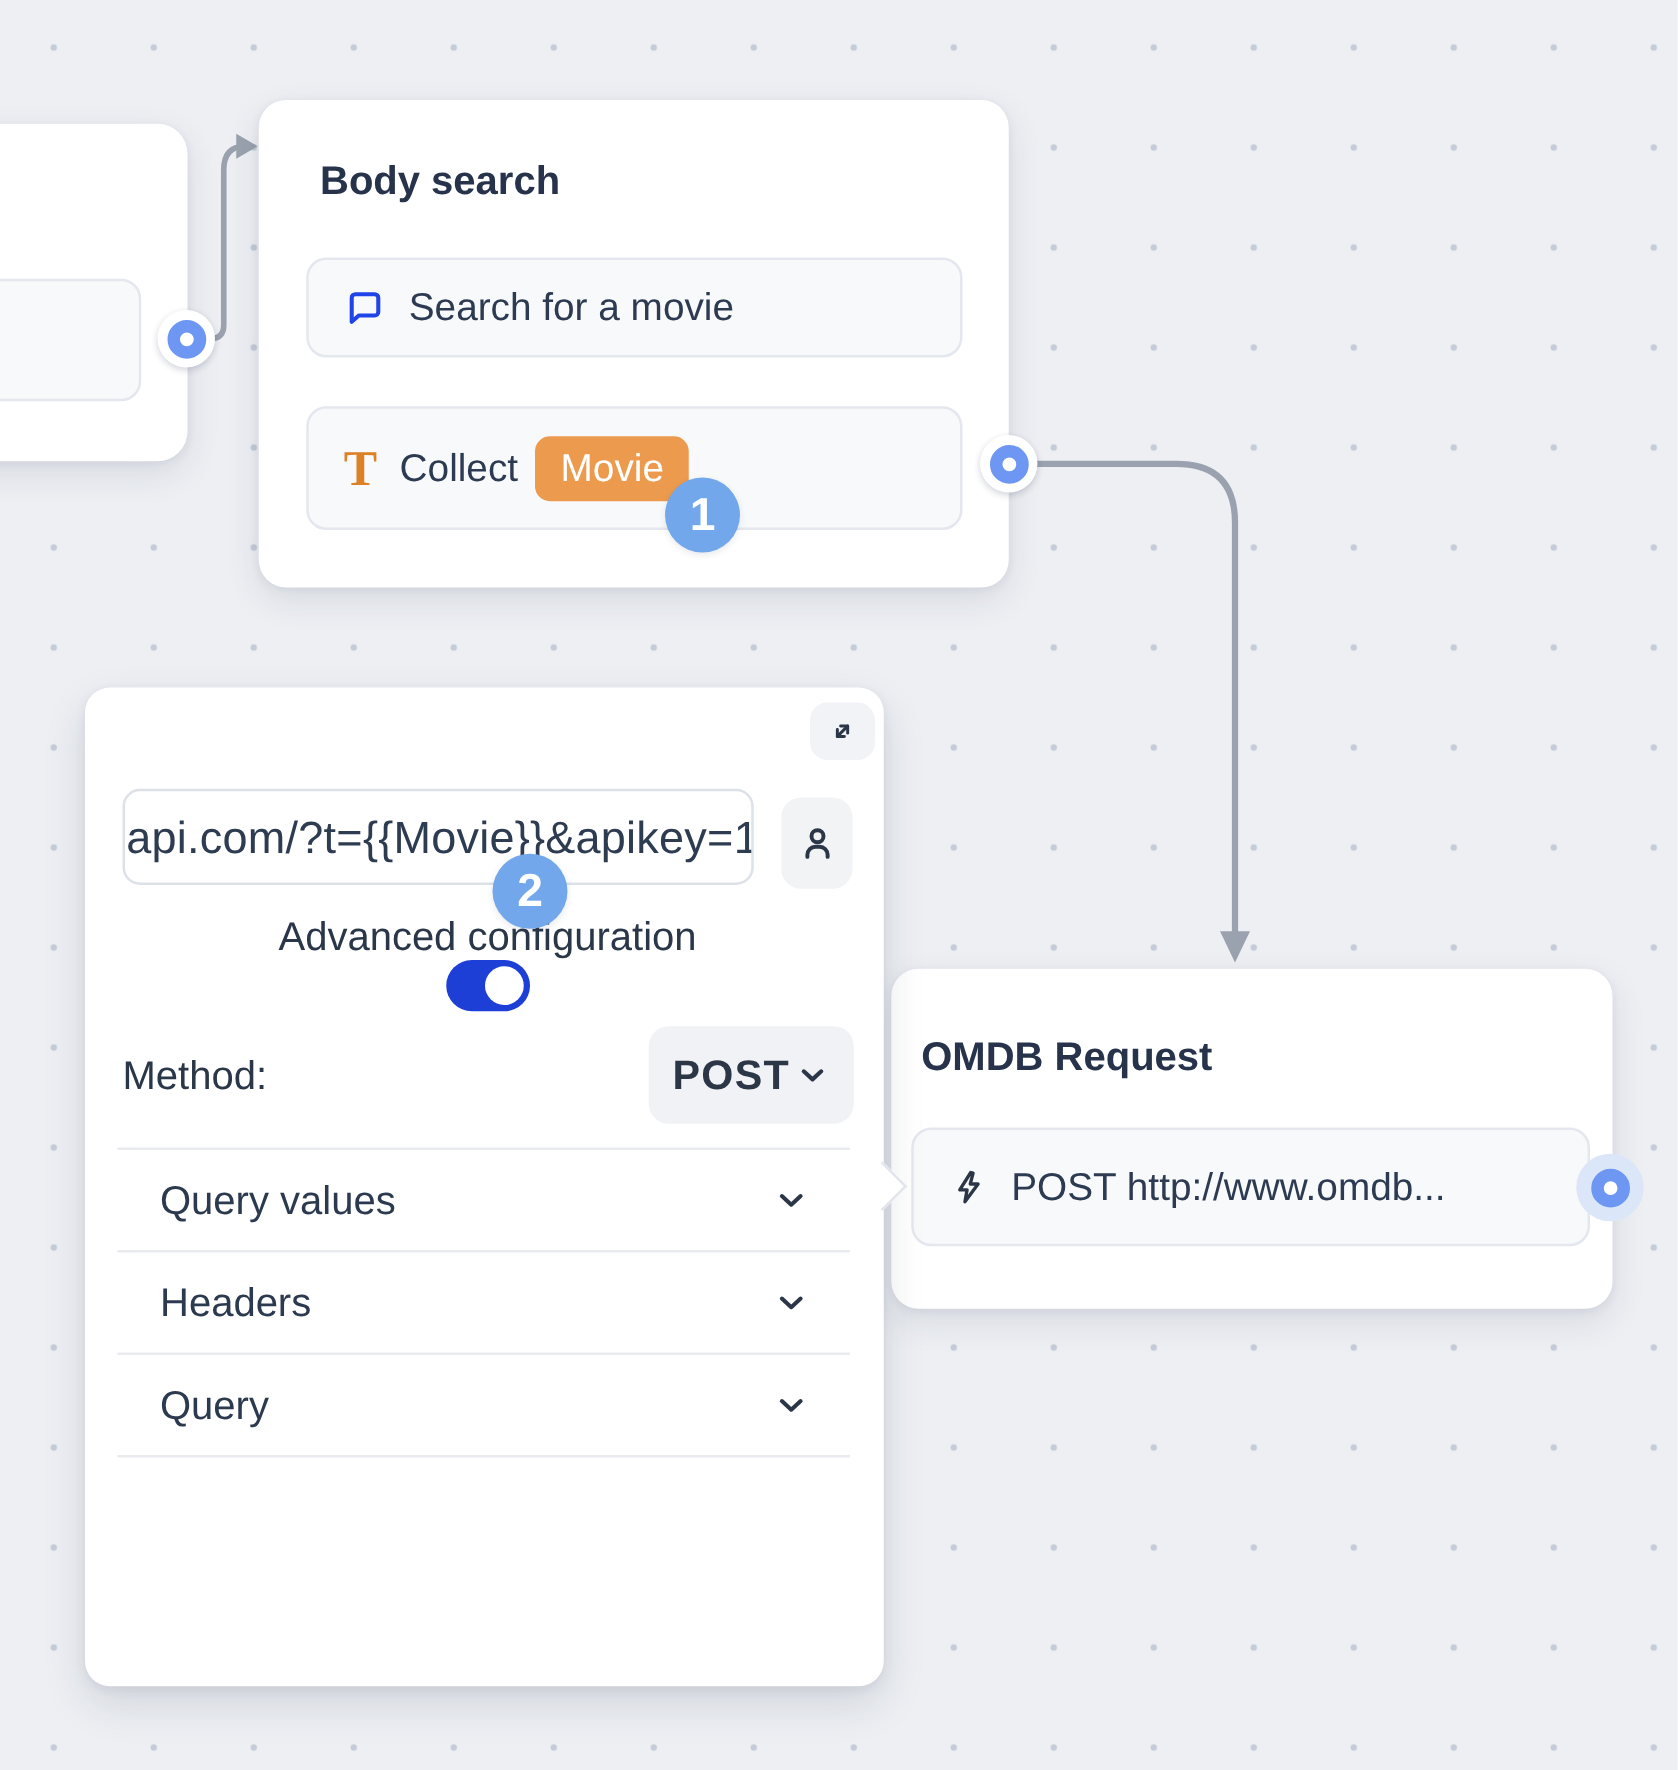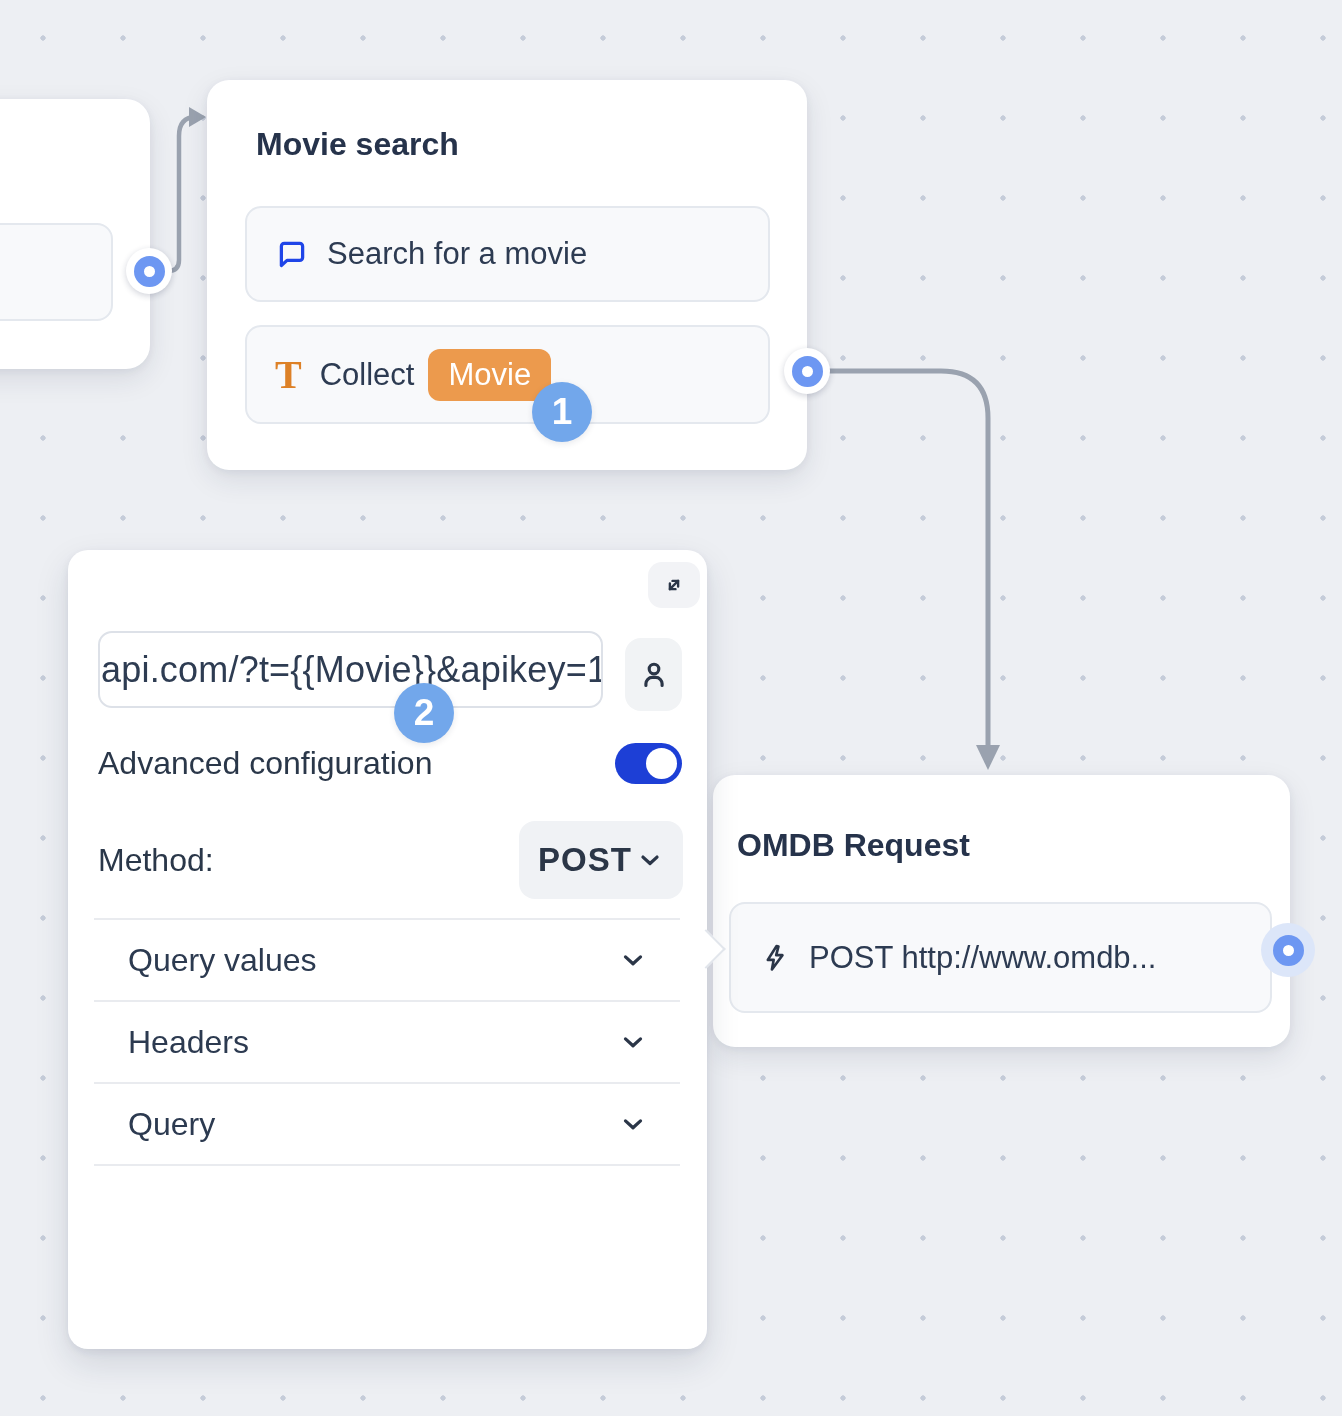--- a/index.html
+++ b/index.html
@@ -50,21 +50,21 @@
   }
   .url-input{
     position:absolute;left:30px;top:81px;width:505px;height:77px;border:2px solid #dde1e8;border-radius:14px;
     box-sizing:border-box;background:#fff;display:flex;align-items:center;overflow:hidden;padding-left:16px;
   }
   .url-input .url-text{color:#2e3c52;font-size:36px;white-space:nowrap;margin-left:-15px;letter-spacing:.2px;}
   .person-btn{
     position:absolute;left:557px;top:88px;width:57px;height:73px;background:#f1f3f5;border-radius:16px;
     display:flex;align-items:center;justify-content:center;
   }
-  .adv-row{position:absolute;left:30px;top:192px;width:584px;height:42px;display:flex;align-items:center;justify-content:space-between;}
+  .adv-row{position:absolute;left:30px;top:181px;width:584px;height:42px;display:flex;align-items:center;justify-content:space-between;flex-direction:column;}
   .adv-label{color:#2a3749;font-size:32px;white-space:nowrap;}
   .toggle{position:relative;width:67px;height:41px;border-radius:21px;background:#1d3fd6;flex:0 0 auto;}
   .toggle .knob{position:absolute;right:5px;top:5px;width:31px;height:31px;border-radius:50%;background:#fff;}
   .method-row{position:absolute;left:30px;top:271px;width:585px;height:78px;display:flex;align-items:center;justify-content:space-between;}
   .method-label{color:#2a3749;font-size:32px;}
   .method-select{
     width:164px;height:78px;background:#f0f2f5;border-radius:16px;box-sizing:border-box;
     display:flex;align-items:center;justify-content:center;gap:4px;flex:0 0 auto;
   }
   .method-select .method-value{color:#2b3647;font-size:33px;font-weight:700;letter-spacing:1px;}
@@ -101,23 +101,23 @@
   </svg>
 
   <div class="card" style="left:-60px;top:99px;width:210px;height:270px;border-radius:24px;">
     <div class="node-row" style="left:-20px;top:124px;width:193px;height:98px;padding-left:0;"></div>
   </div>
   <div class="port" style="left:126px;top:248px;">
     <div class="ring"></div>
   </div>
 
   <div class="card" style="left:207px;top:80px;width:600px;height:390px;">
-    <div class="node-title" style="left:49px;top:46px;">Movie search</div>
-
-    <div class="node-row" style="left:38px;top:126px;width:525px;height:96px;">
+    <div class="node-title" style="left:49px;top:46px;">Body search</div>
+
+    <div class="node-row" style="left:38px;top:126px;width:525px;height:80px;">
       <span class="icon-box">
         <svg class="stroke-icon" width="34" height="34" viewBox="0 0 24 24" style="stroke:#1f45e8;stroke-width:2.3;">
           <path d="M4.5 6.5 a2 2 0 0 1 2 -2 h11 a2 2 0 0 1 2 2 v8 a2 2 0 0 1 -2 2 h-9 l-4 3.6 z"></path>
         </svg>
       </span>
       <span class="row-label">Search for a movie</span>
     </div>
 
     <div class="node-row" style="left:38px;top:245px;width:525px;height:99px;">
       <span class="icon-box t-icon">T</span>
@@ -125,21 +125,21 @@
       <span class="var-badge">Movie</span>
     </div>
   </div>
   <div class="step-badge" style="left:532px;top:382px;">1</div>
   <div class="port" style="left:784px;top:348px;">
     <div class="ring"></div>
   </div>
 
   <div class="card" style="left:713px;top:775px;width:577px;height:272px;">
     <div class="node-title" style="left:24px;top:52px;">OMDB Request</div>
-    <div class="node-row" style="left:16px;top:127px;width:543px;height:111px;">
+    <div class="node-row" style="left:16px;top:127px;width:543px;height:95px;">
       <span class="icon-box">
         <svg class="stroke-icon" width="32" height="32" viewBox="0 0 24 24" style="stroke-width:2;">
           <path d="M13.2 3 L6.6 13.4 H11 L9.7 20.6 L17.6 9.9 H12.9 L14.6 3.4 Z"></path>
         </svg>
       </span>
       <span class="row-label">POST http://www.omdb...</span>
     </div>
   </div>
   <div class="port halo-blue" style="left:1261px;top:923px;">
     <div class="ring"></div>

